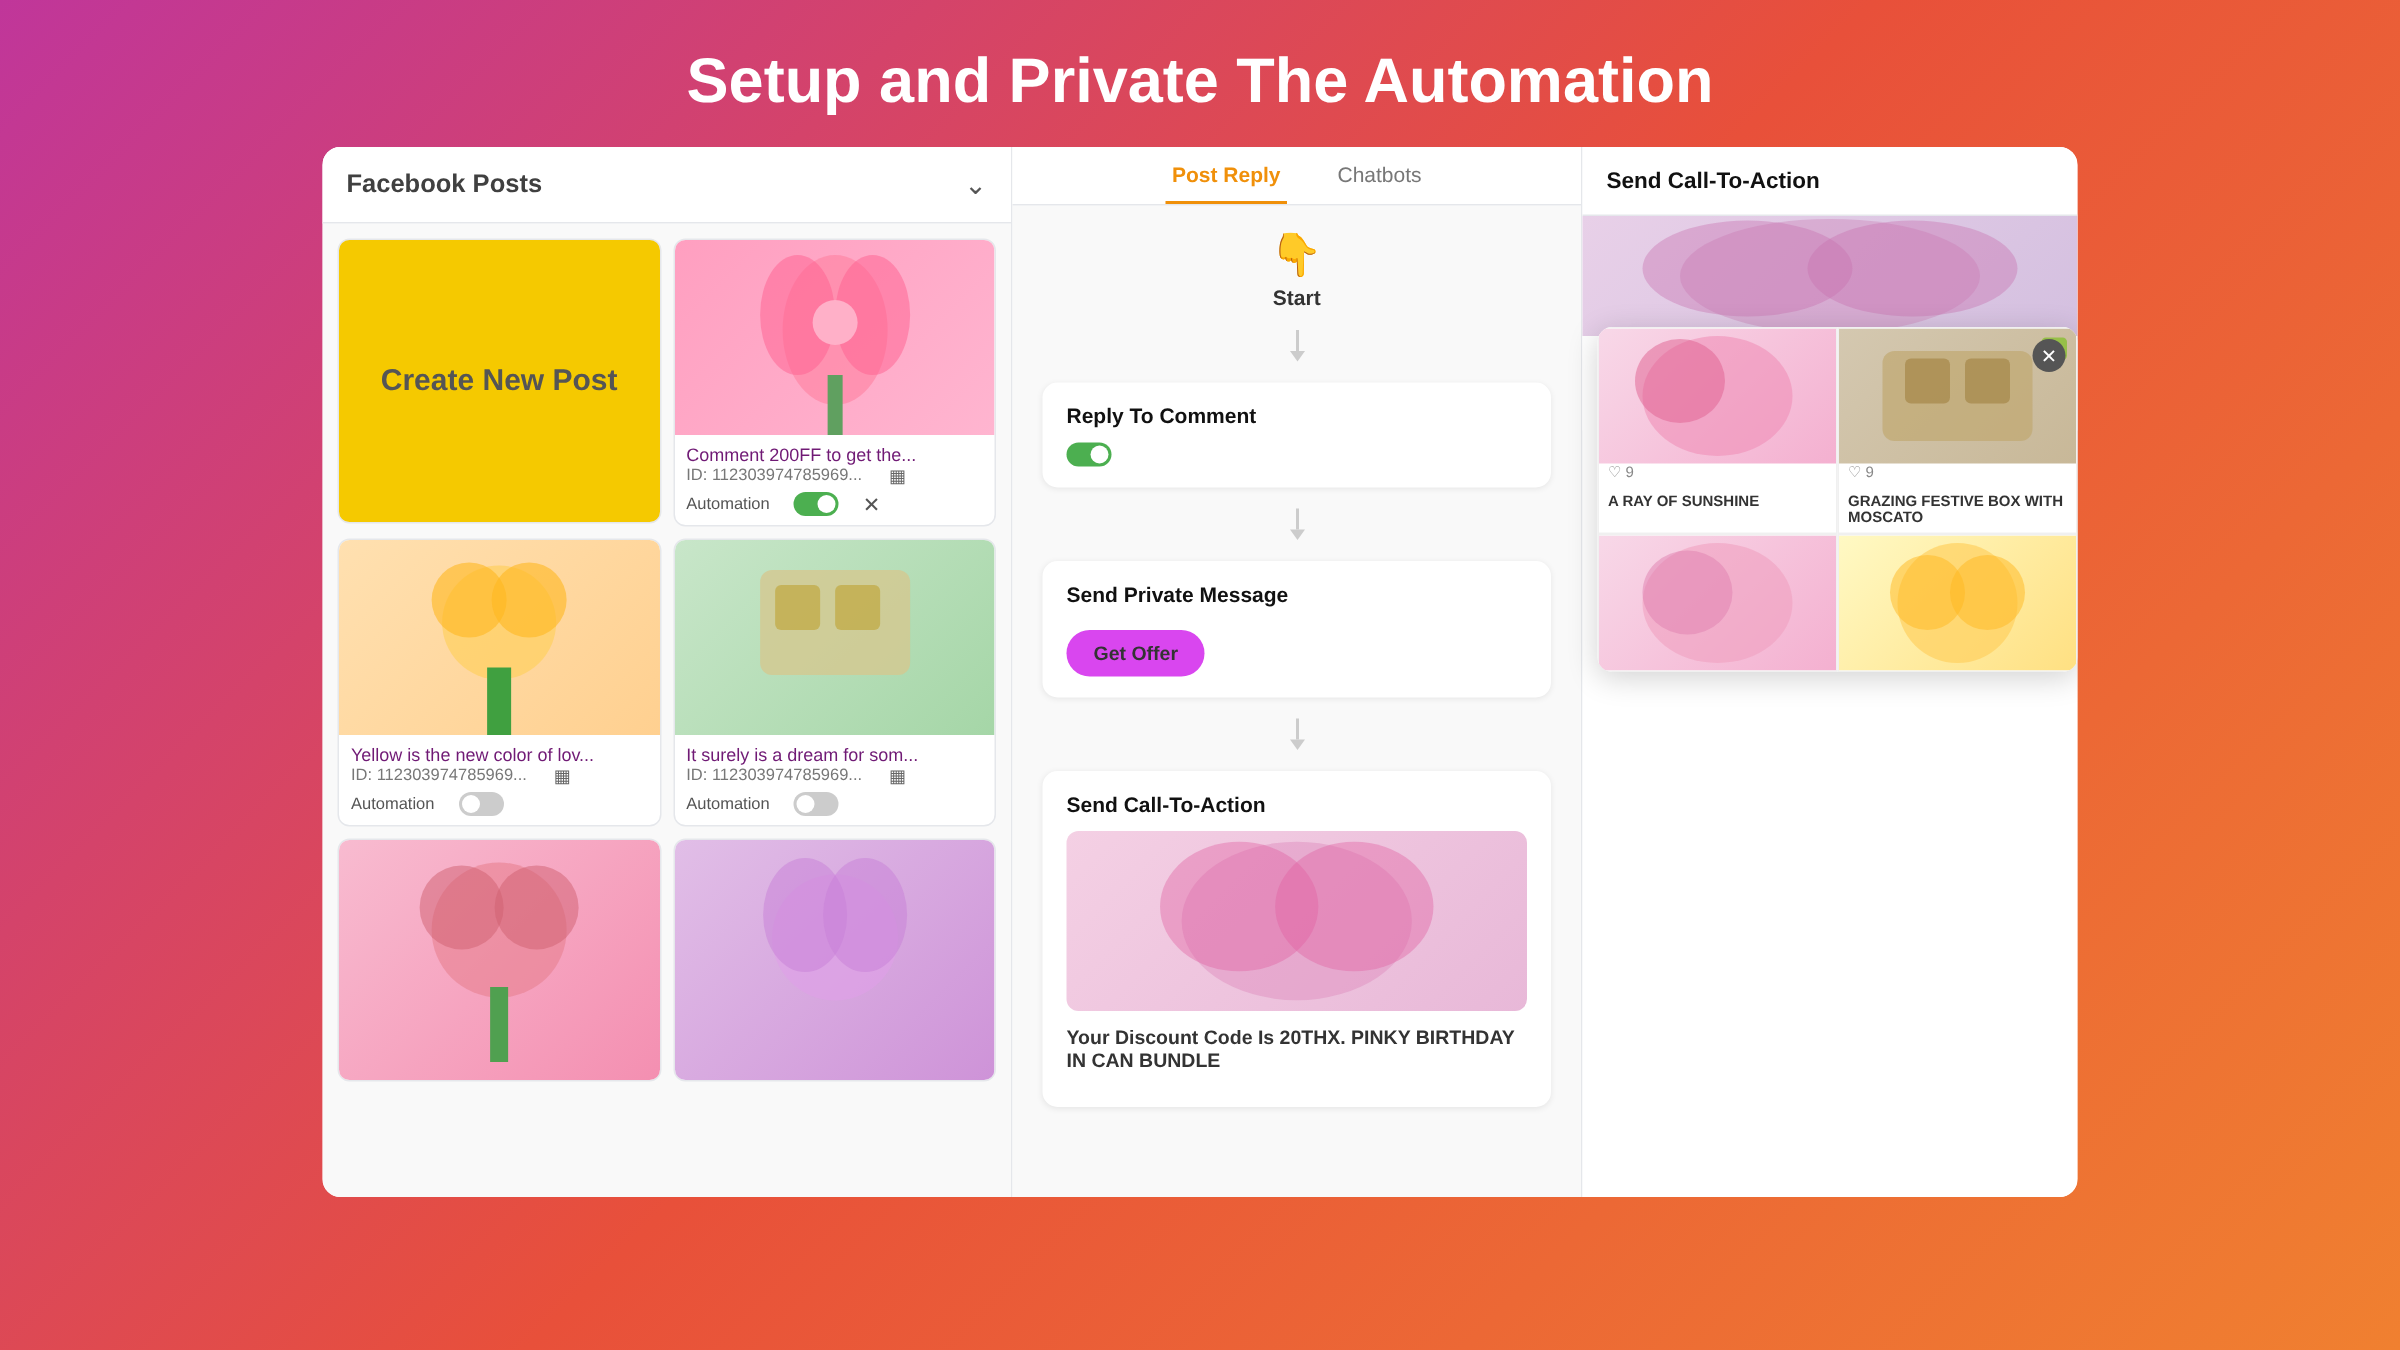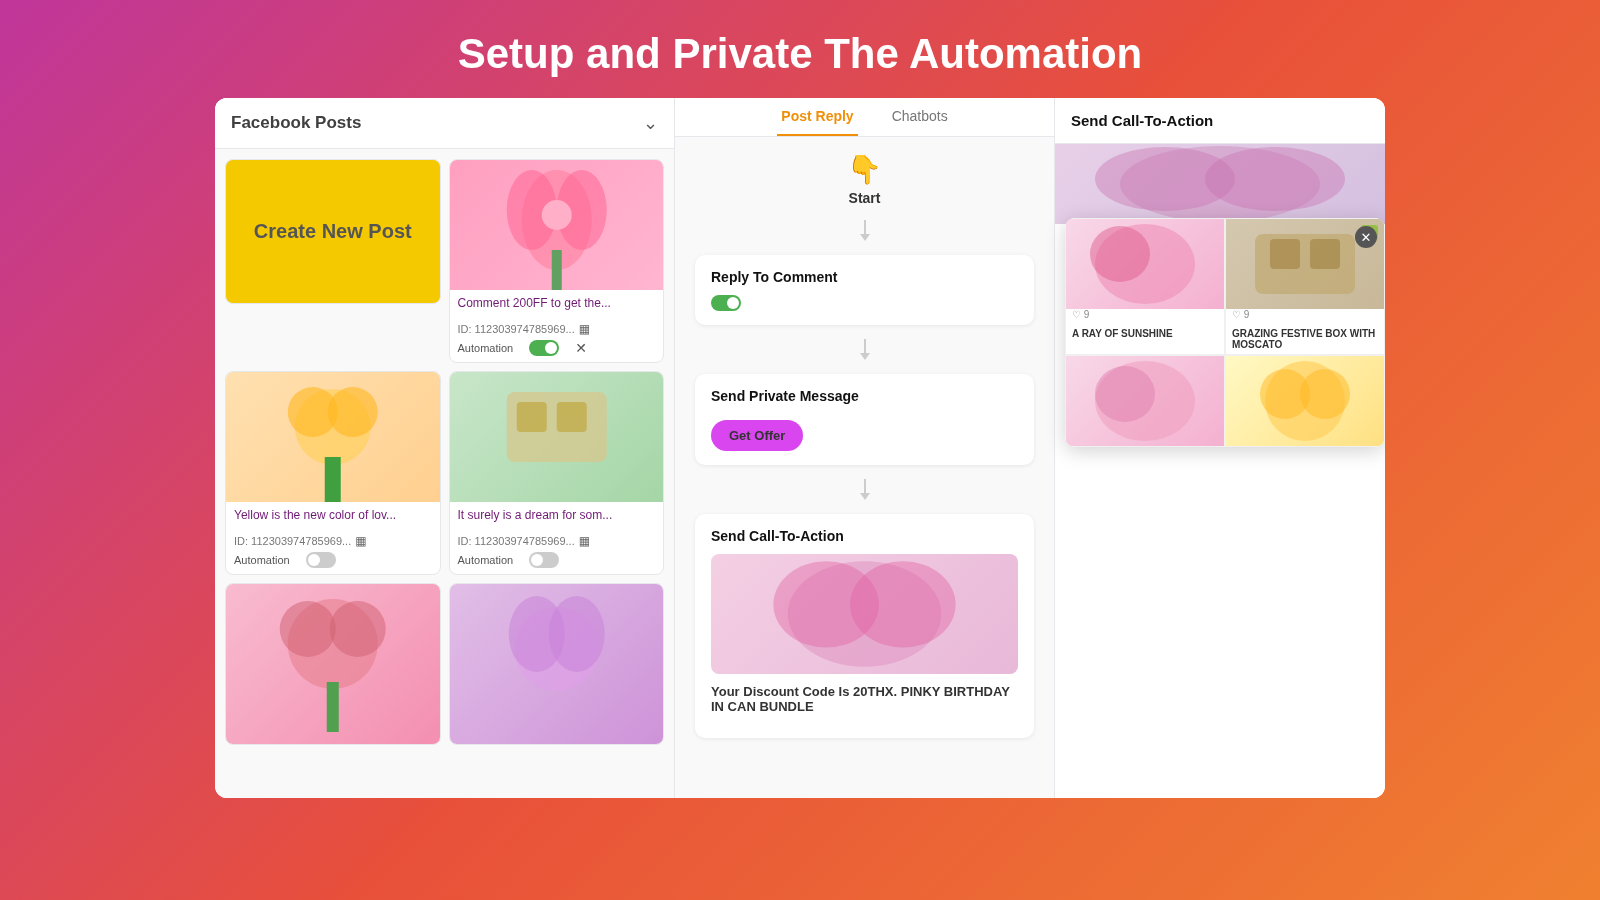--- a/index.html
+++ b/index.html
@@ -70,21 +70,21 @@
       border-radius: 8px;
       overflow: hidden;
       border: 1px solid #e5e7eb;
       position: relative;
     }
     .post-card.create-new {
       background: #f5c900;
       display: flex;
       align-items: center;
       justify-content: center;
-      height: 145px;
+      height: 190px;
     }
     .create-new-label {
       font-size: 20px;
       font-weight: 700;
       color: #555;
       text-align: center;
     }
     .post-card-image {
       width: 100%;
       height: 130px;
@@ -98,24 +98,24 @@
     .post-card-comment {
       font-size: 12px;
       color: #701a75;
       white-space: nowrap;
       overflow: hidden;
       text-overflow: ellipsis;
     }
     .post-card-id {
       font-size: 11px;
       color: #777;
-      margin-top: 12px;
-      display: flex;
-      align-items: center;
-      gap: 4px;
+      margin-top: 0;
+      display: flex;
+      align-items: center;
+      gap: 18px;
     }
     .post-card-automation {
       font-size: 11px;
       color: #555;
       margin-top: 4px;
       display: flex;
       align-items: center;
       gap: 16px;
     }
     .toggle {

